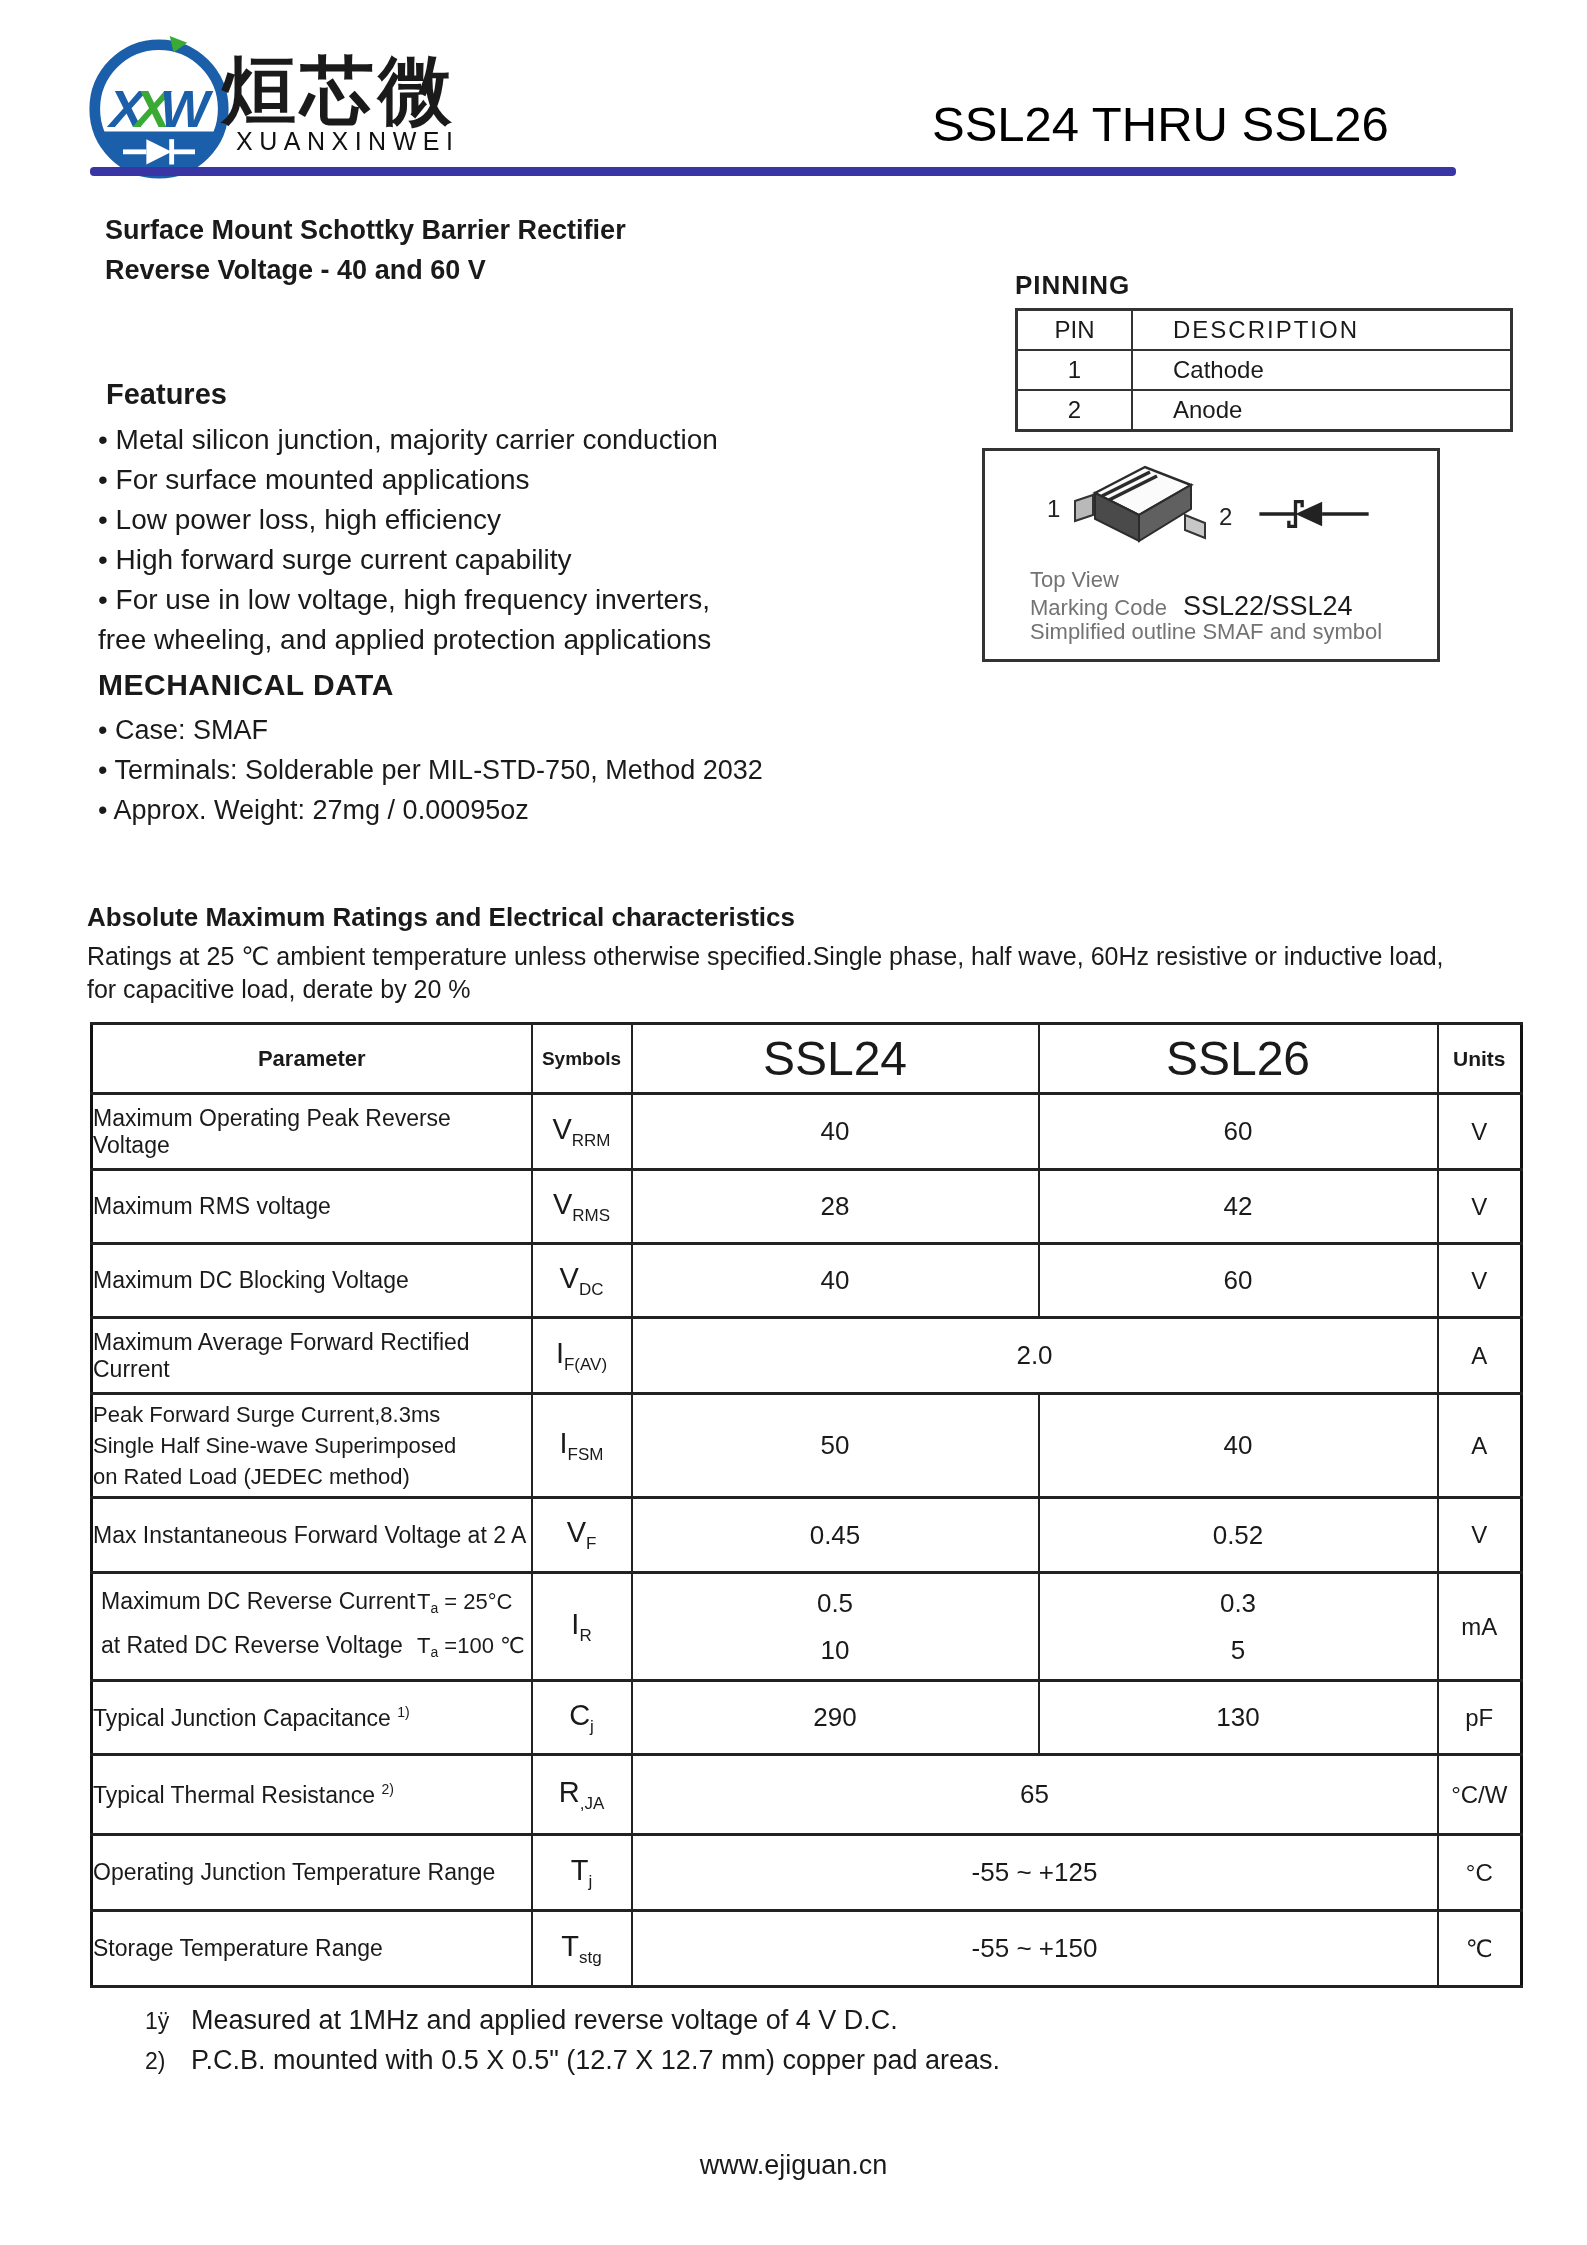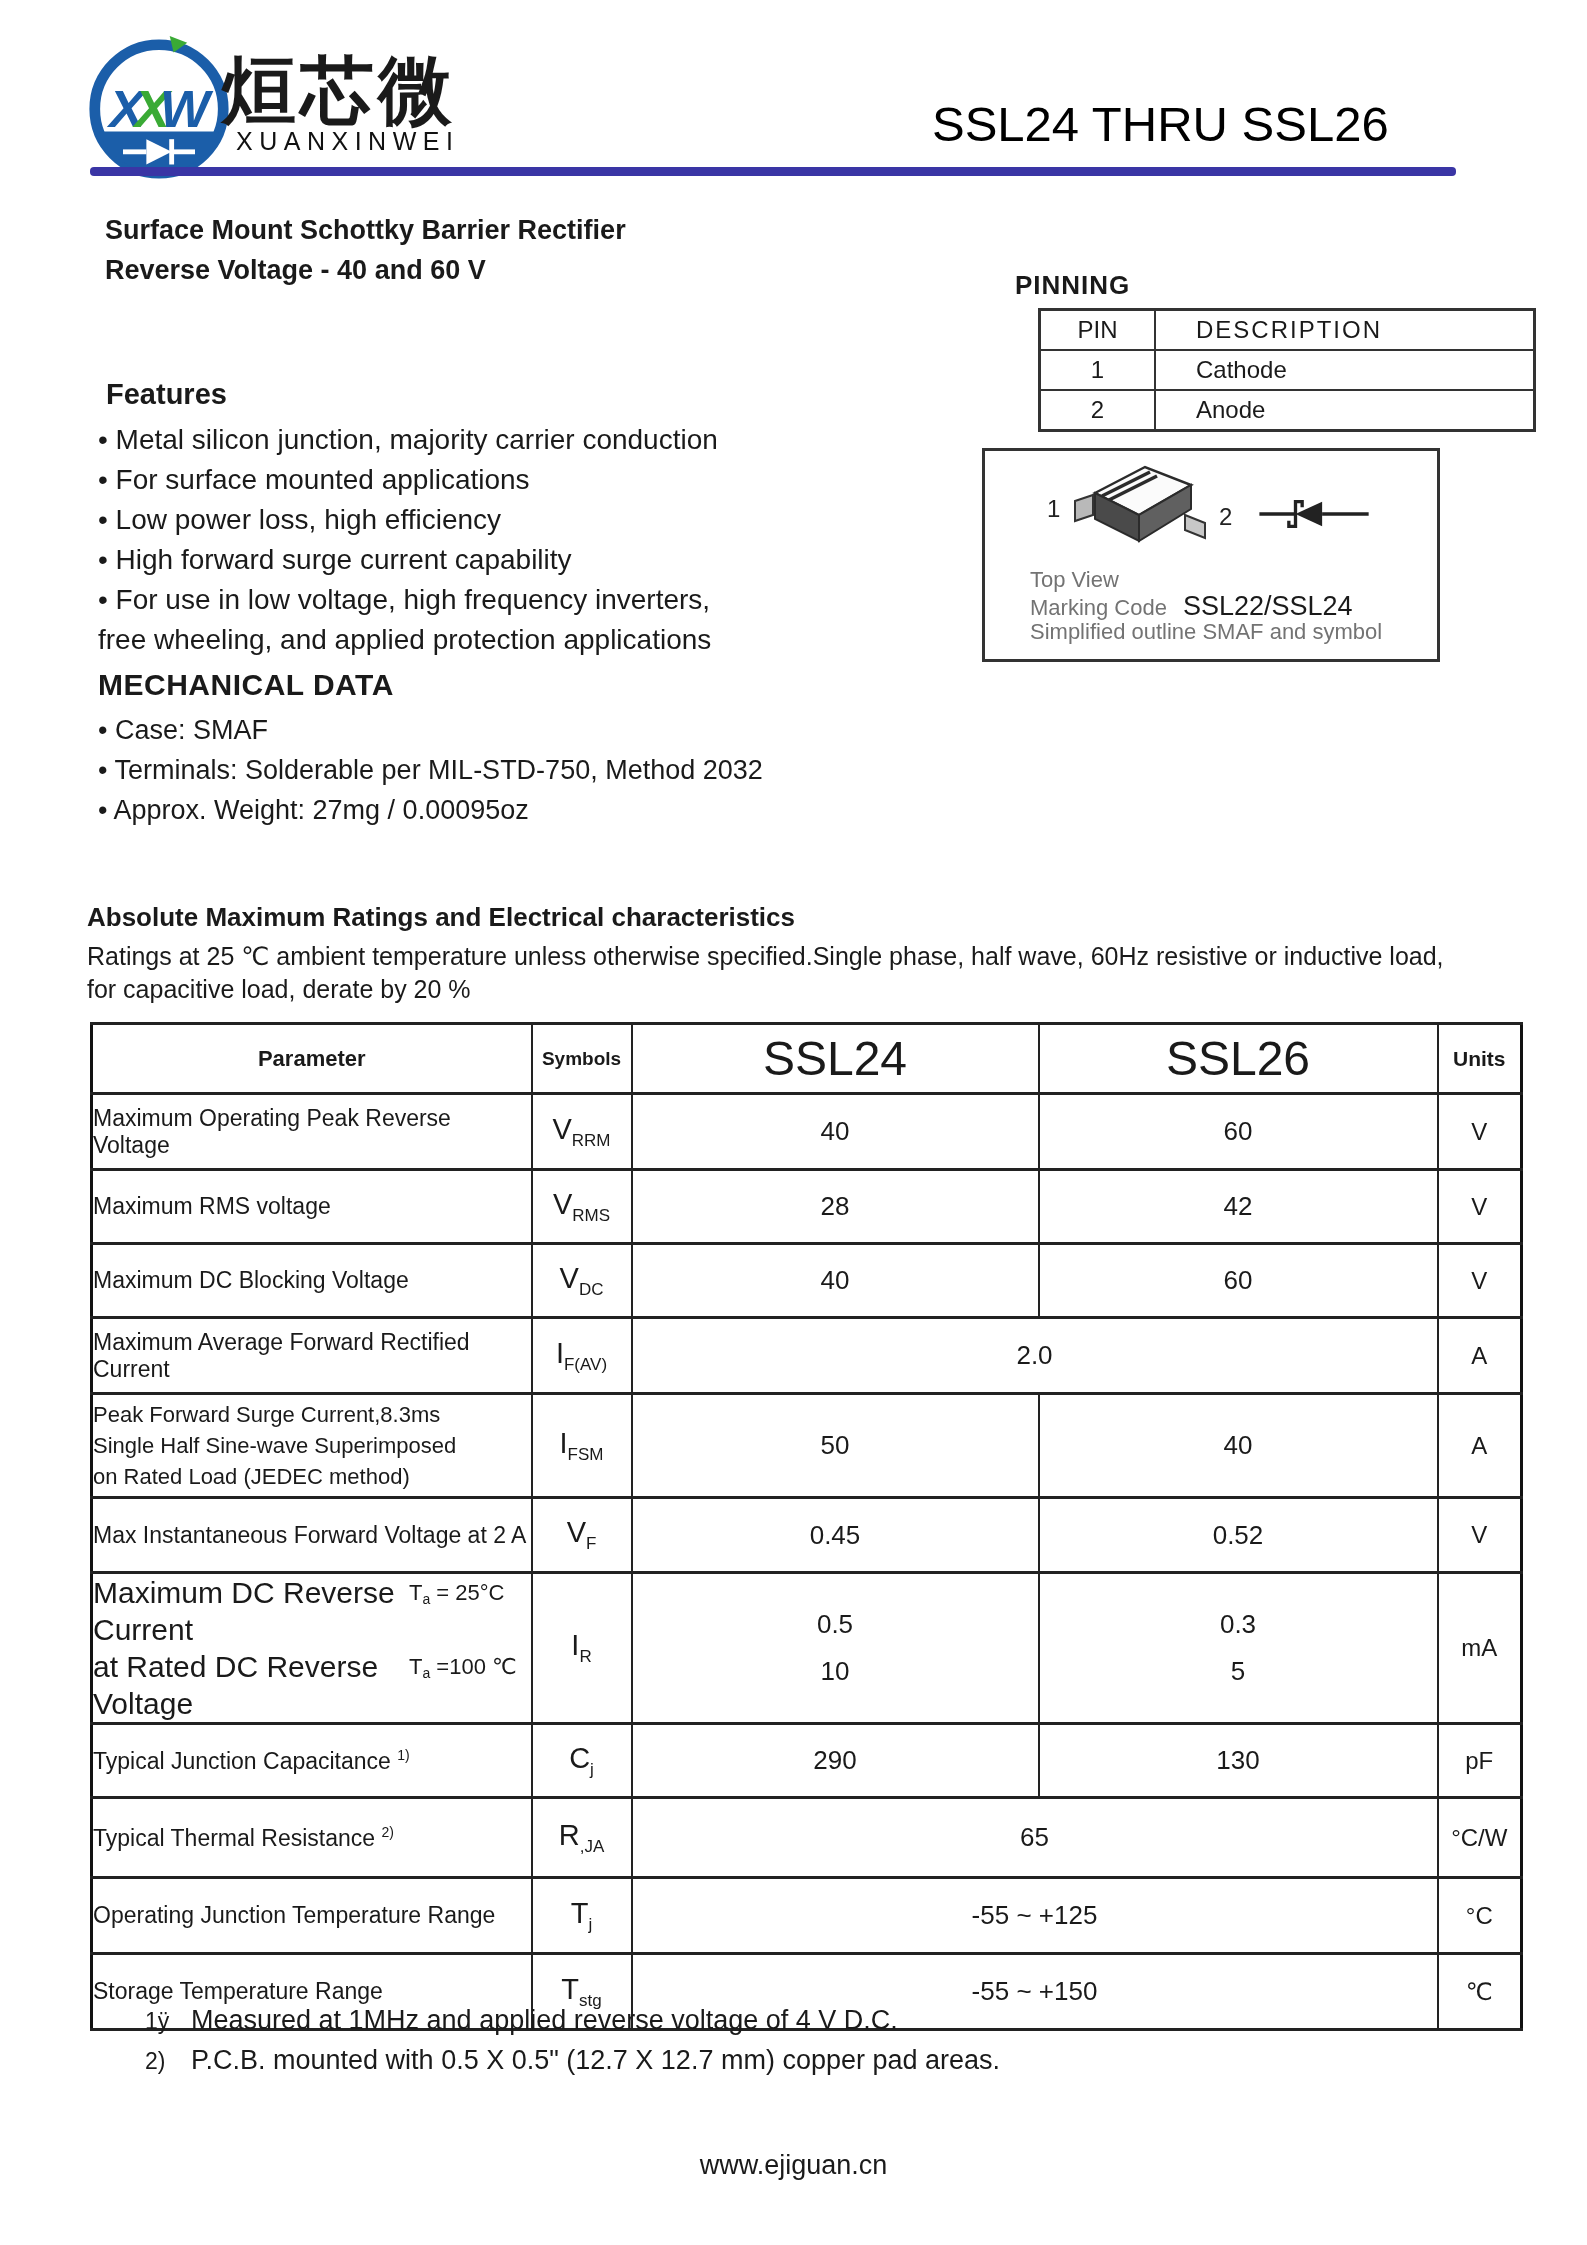--- a/index.html
+++ b/index.html
@@ -23,21 +23,21 @@
                    list-style:none; margin:0; padding:0; }
   .features-list li { padding-left:33px; text-indent:-33px; }
   .features-list li::before { content:"• "; }
   .feat-cont { display:block; text-indent:-33px; margin-left:0; }
   .mech-heading { left:98px; top:668px; font-size:30px; font-weight:bold; letter-spacing:0.5px; }
   .mech-list { left:98px; top:710px; font-size:27px; line-height:40px; list-style:none; margin:0; padding:0; }
   .mech-list li::before { content:"• "; }
 
   
   .pinning-heading { left:1015px; top:270px; font-size:26px; font-weight:bold; letter-spacing:1px; }
-  .pin-table { left:1038px; top:308px; border-collapse:collapse; font-size:24px;padding-left:46px; }
+  .pin-table { left:1015px; top:308px; border-collapse:collapse; font-size:24px;padding-left:46px; }
   .pin-table th, .pin-table td { border:2px solid #333; height:38px; padding:0; }
   .pin-table { border:3px solid #333; }
   .pin-col { width:113px; text-align:center; }
   .desc-col { width:337px; text-align:left; padding-left:40px !important; }
   .pin-table th.desc-col { letter-spacing:2px; font-weight:normal; }
   .pin-table th.pin-col { font-weight:normal; }
 
   
   .pkg-box { left:982px; top:448px; width:452px; height:208px; border:3px solid #333; }
   .pkg-box .inner-abs { position:absolute; }
@@ -62,21 +62,21 @@
   .th-model { font-size:48px; font-weight:normal; text-align:center; }
   .th-units { font-size:21px; font-weight:bold; text-align:center; }
   .c-param { text-align:left; padding-left:16px; font-size:23px; }
   .c-param sup { font-size:14px; }
   .c-sym { text-align:center; font-size:29px; }
   .c-sym sub { font-size:17px; vertical-align:-7px; }
   .c-val { text-align:center; font-size:26px; }
   .c-unit { text-align:center; font-size:24px; }
   .plines div { line-height:31px; font-size:22px; }
   .ir-line { display:flex; line-height:37px; }
-  .ir-label { width:316px; font-size:30px; }
+  .ir-label { width:316px; font-size:23px;padding-left:8px; }
   .ir-cond { font-size:22px; }
   .ir-cond sub { font-size:14px; vertical-align:-4px; }
   .two-line div { line-height:47px; }
 
   
   .fn { left:145px; font-size:27px; }
   .fn-marker { display:inline-block; width:46px; font-size:23px; }
   .footer-url { left:0; top:2150px; width:100%; text-align:center; font-size:27px; }
 </style>
 </head>

